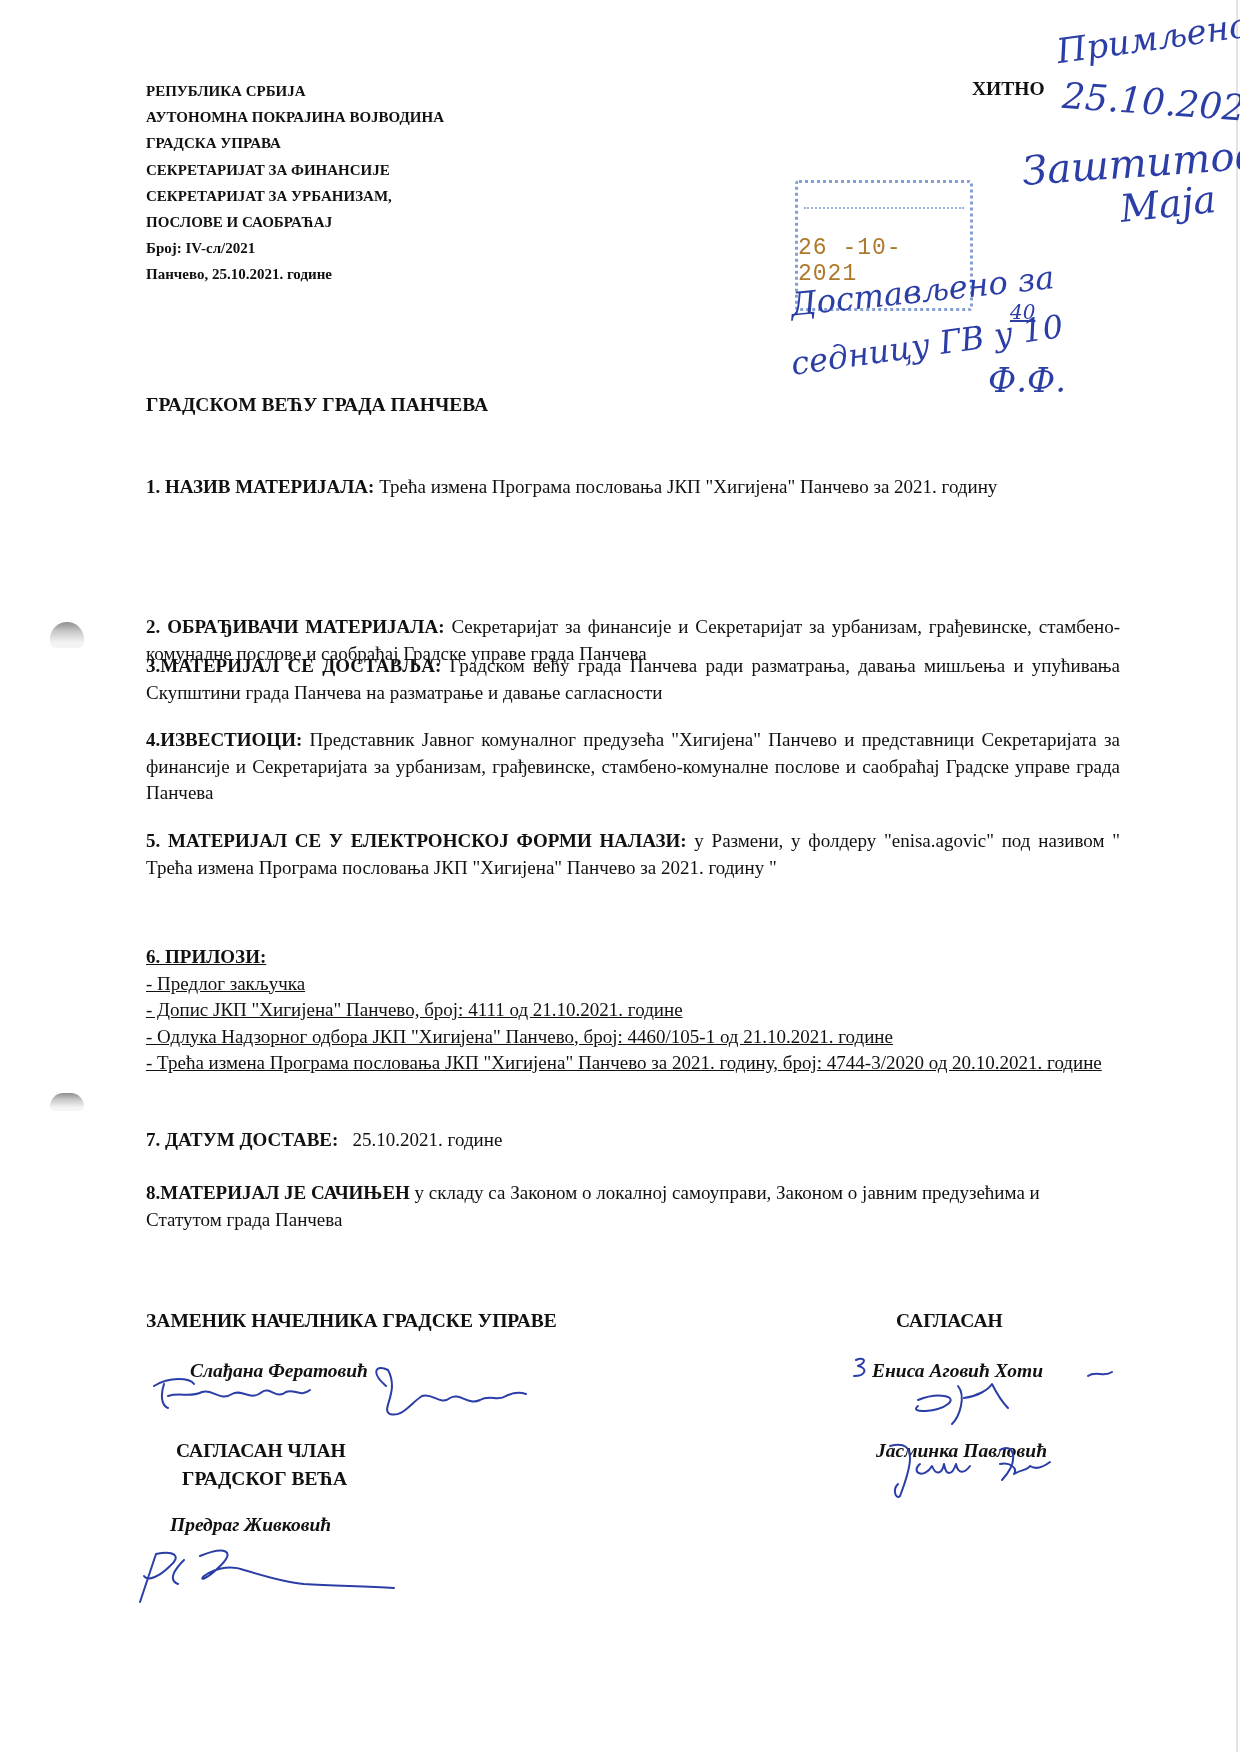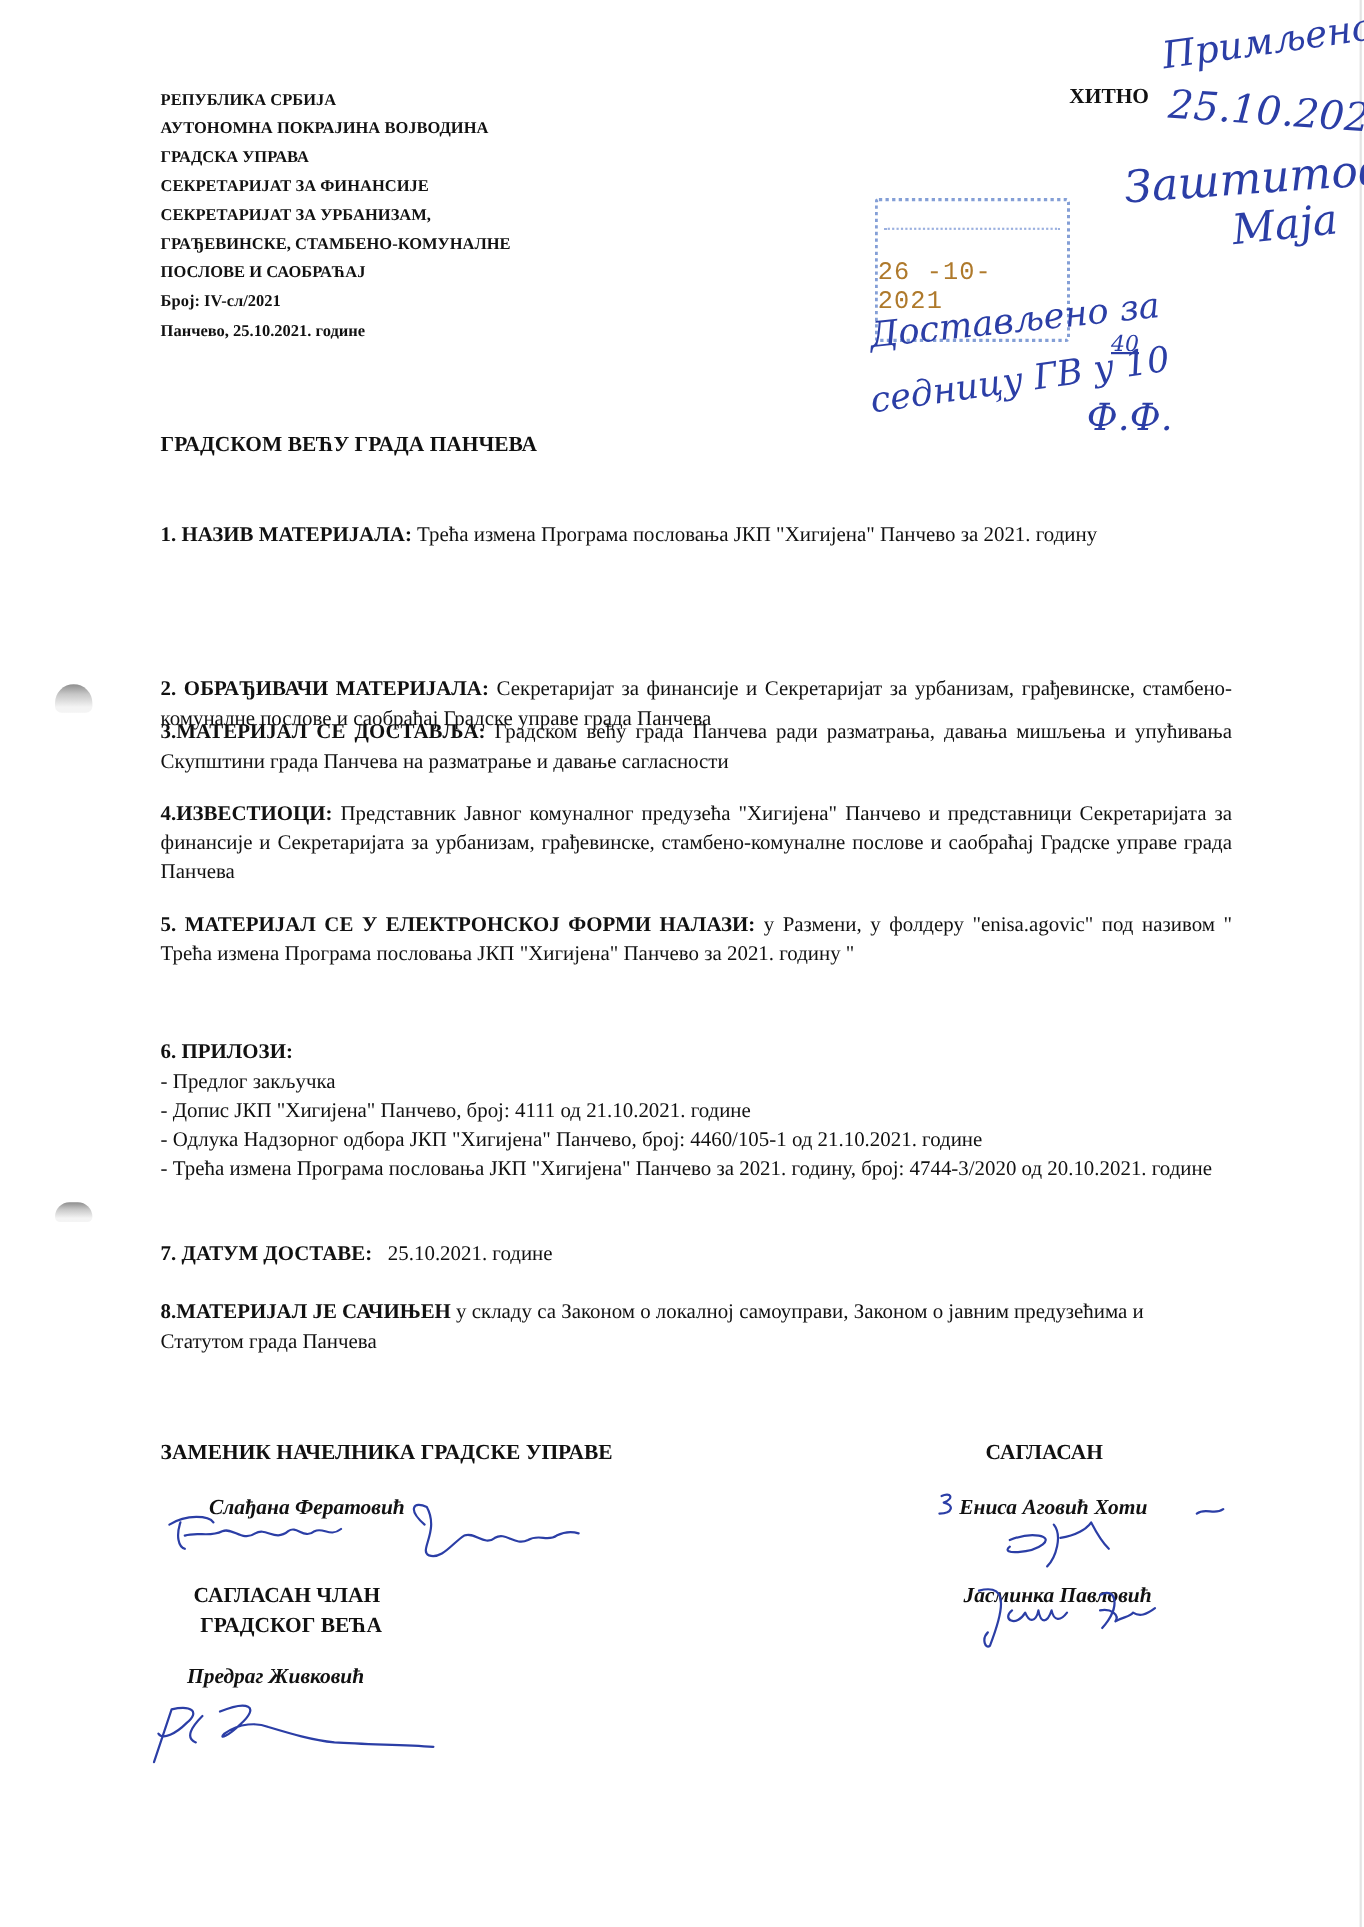--- a/index.html
+++ b/index.html
@@ -79,21 +79,20 @@
 <div class="page-edge"></div>
 <div class="punch-hole" style="top:622px;"></div>
 <div class="punch-hole" style="top:1093px; height:18px;"></div>
 
 <div class="header-block">
   <div>РЕПУБЛИКА СРБИЈА</div>
   <div>АУТОНОМНА ПОКРАЈИНА ВОЈВОДИНА</div>
   <div>ГРАДСКА УПРАВА</div>
   <div>СЕКРЕТАРИЈАТ ЗА ФИНАНСИЈЕ</div>
   <div>СЕКРЕТАРИЈАТ ЗА УРБАНИЗАМ,</div>
-  <div>ГРАЂЕВИНСКЕ, СТАМБЕНО-КОМУНАЛНЕ</div>
   <div>ПОСЛОВЕ И САОБРАЋАЈ</div>
   <div>Број: IV-сл/2021</div>
   <div>Панчево, 25.10.2021. године</div>
 </div>
 
 <div class="urgent">ХИТНО</div>
 
 <div class="hand" style="left:1056px; top:18px; font-size:34px; transform:rotate(-8deg);">Примљено</div>
 <div class="hand" style="left:1062px; top:82px; font-size:36px; transform:rotate(4deg);">25.10.2021</div>
 <div class="hand" style="left:1022px; top:138px; font-size:40px; transform:rotate(-4deg);">Заштитовић</div>
@@ -123,21 +122,21 @@
 </div>
 
 <div class="section" style="top:727px;">
   <span class="lbl">4.ИЗВЕСТИОЦИ:</span><span> Представник Јавног комуналног предузећа "Хигијена" Панчево и представници Секретаријата за финансије и  Секретаријата за урбанизам, грађевинске, стамбено-комуналне послове и саобраћај Градске управе града Панчева</span>
 </div>
 
 <div class="section" style="top:828px;">
   <span class="lbl">5. МАТЕРИЈАЛ СЕ У ЕЛЕКТРОНСКОЈ ФОРМИ НАЛАЗИ:</span><span> у Размени, у фолдеру "enisa.agovic" под називом " Трећа измена Програма пословања ЈКП "Хигијена" Панчево за 2021. годину "</span>
 </div>
 
-<div class="section" style="top:944px; text-align:left;">
+<div class="section" style="top:944px; text-align:left;text-decoration:underline;">
   <div class="lbl">6. ПРИЛОЗИ:</div>
   <ul class="attach-list">
     <li>- Предлог закључка</li>
     <li>- Допис ЈКП "Хигијена" Панчево, број: 4111 од 21.10.2021. године</li>
     <li>- Одлука Надзорног одбора ЈКП "Хигијена" Панчево, број: 4460/105-1 од 21.10.2021. године</li>
     <li>- Трећа измена Програма пословања ЈКП "Хигијена" Панчево за 2021. годину, број: 4744-3/2020 од 20.10.2021. године</li>
   </ul>
 </div>
 
 <div class="section" style="top:1127px;">

